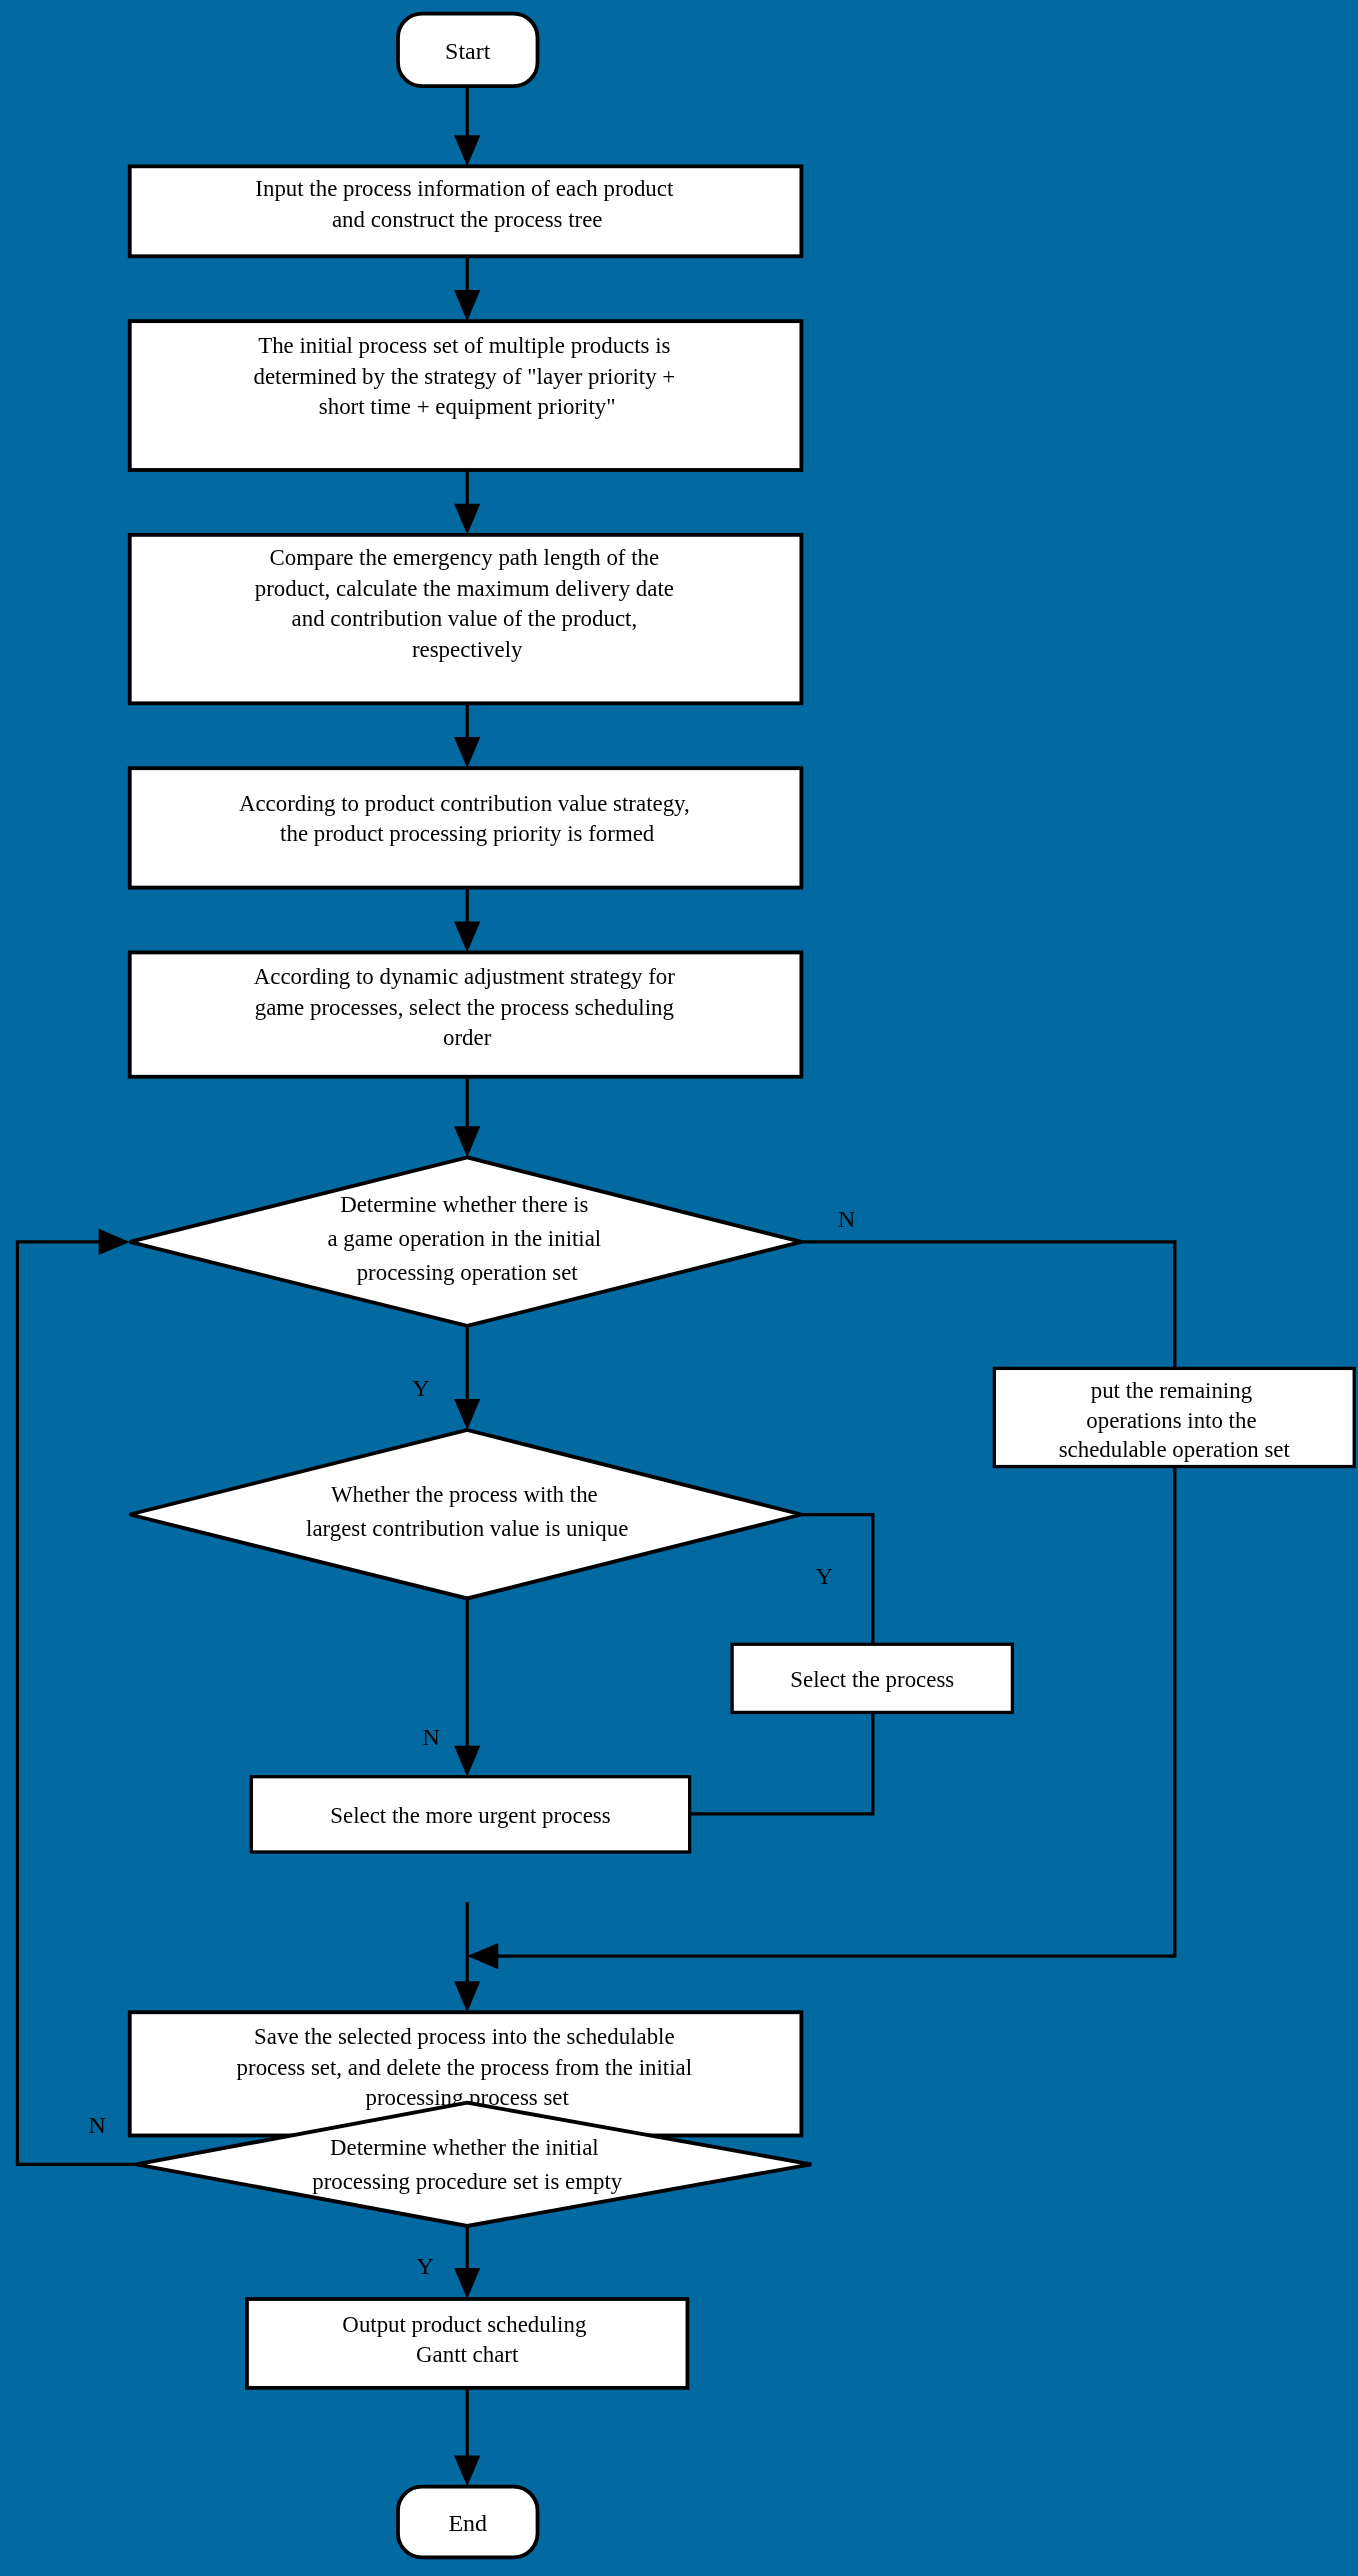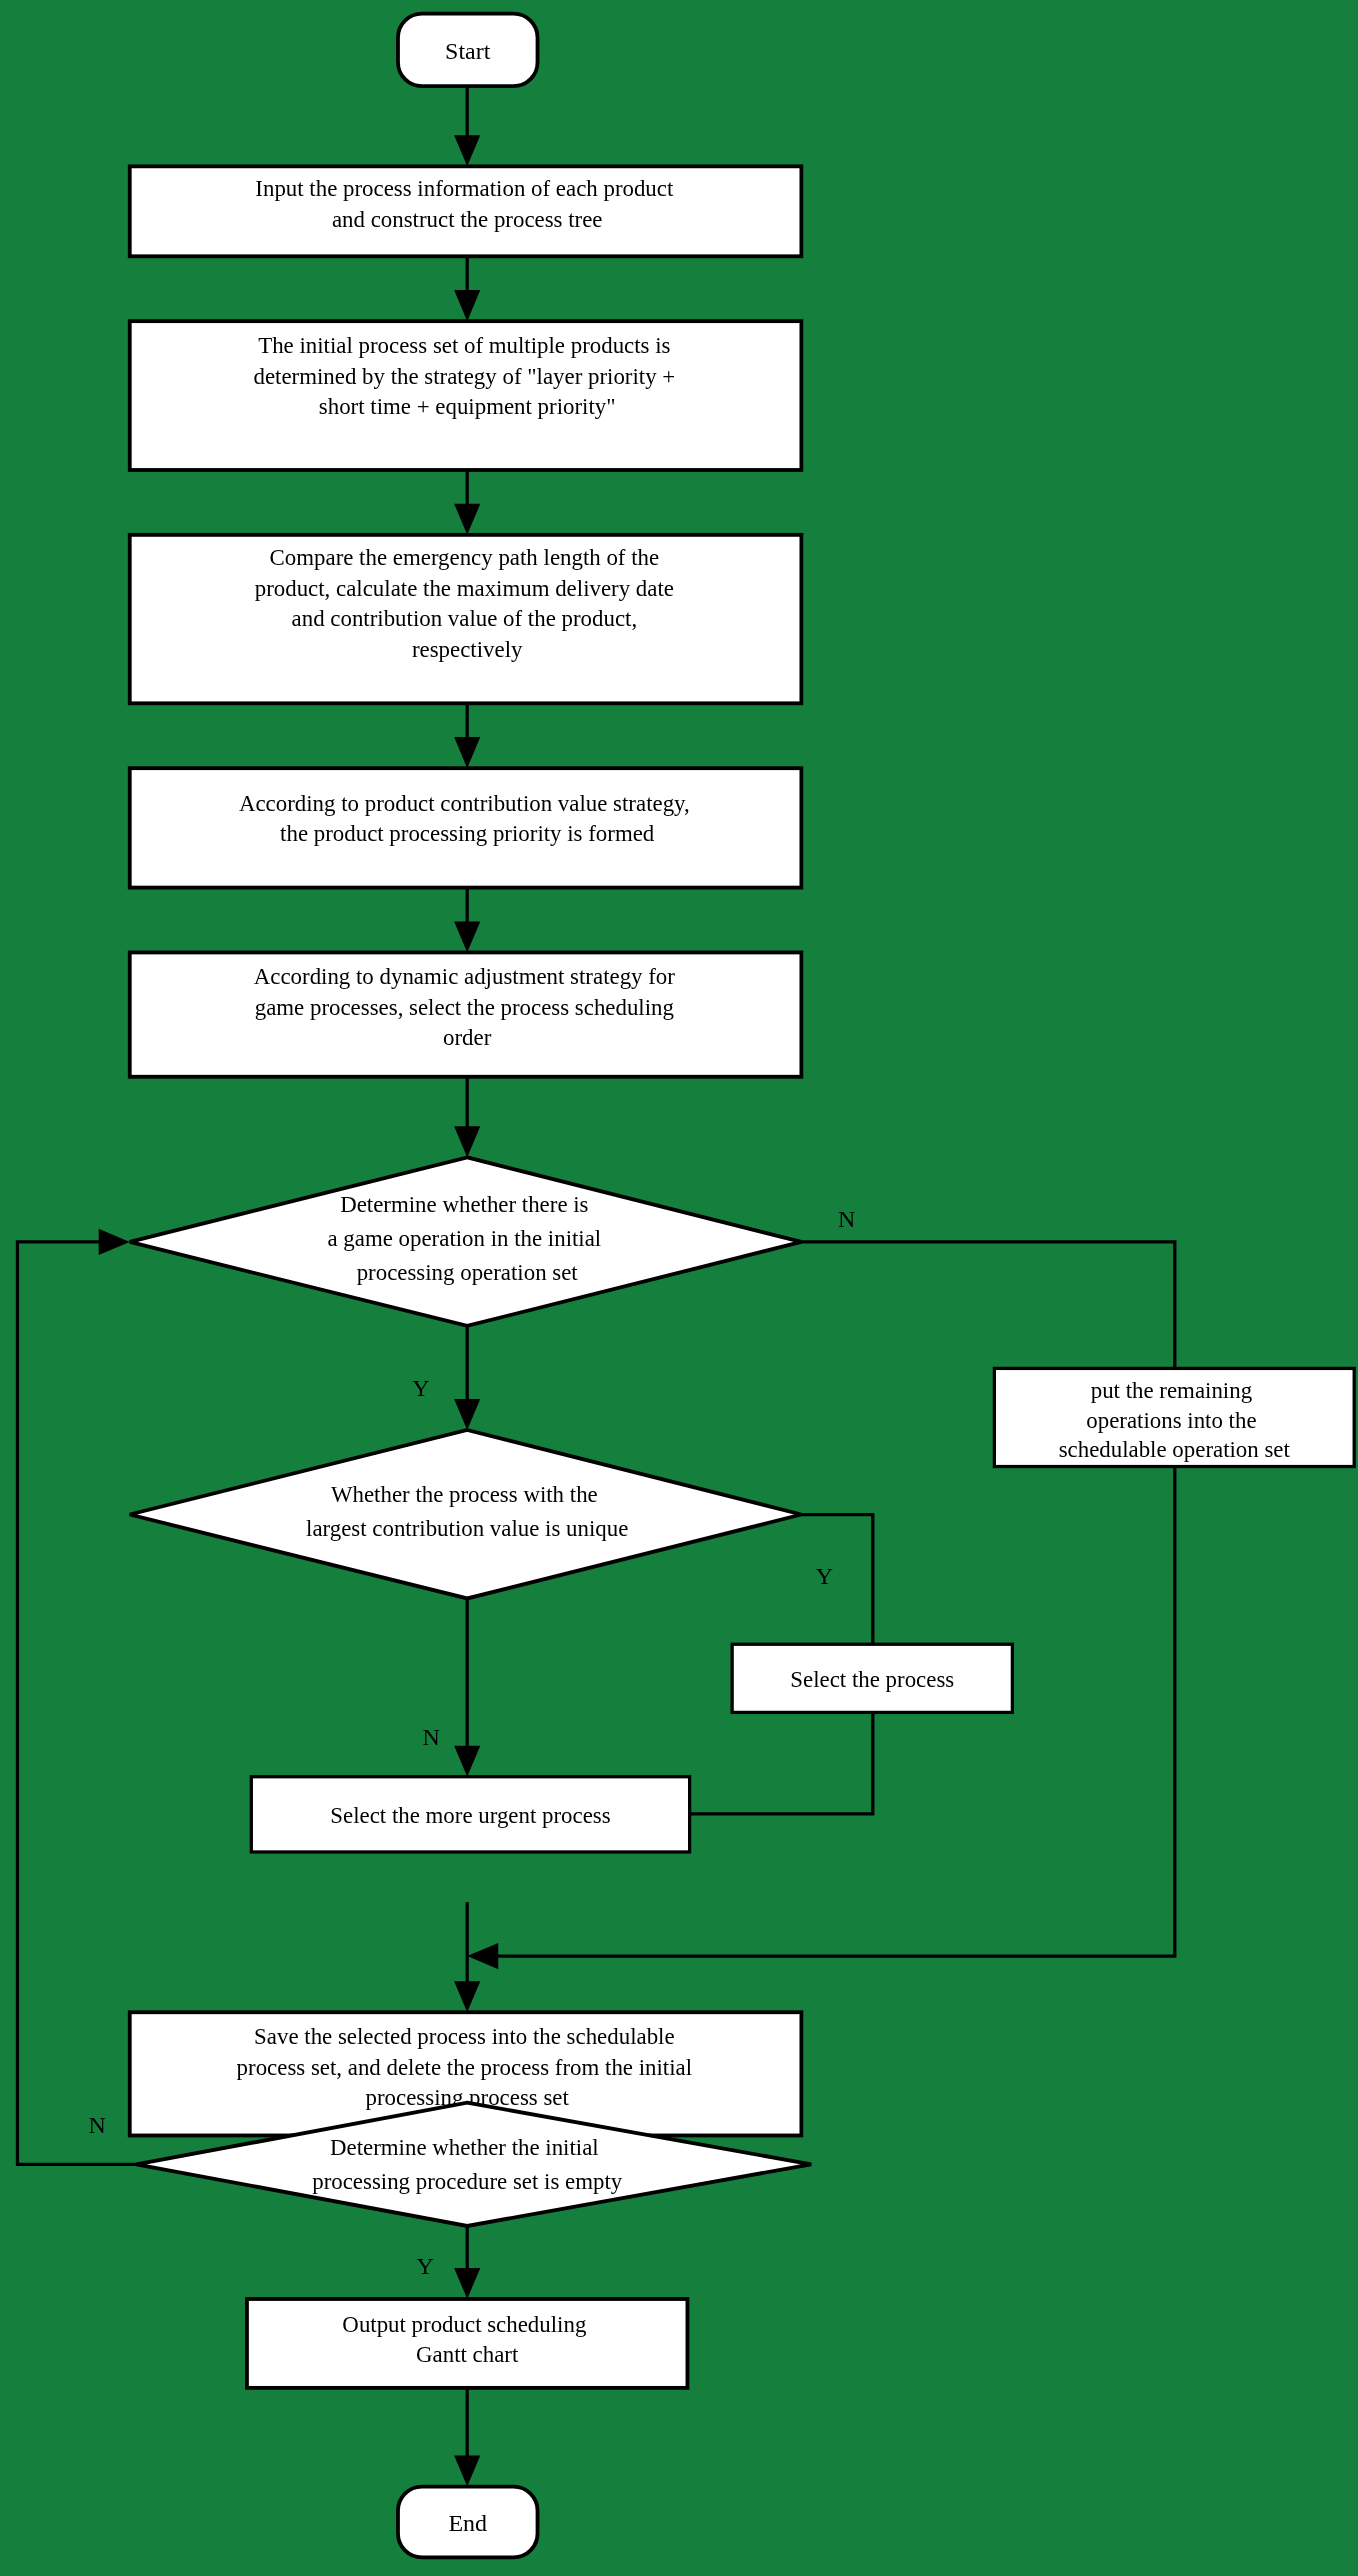--- a/index.html
+++ b/index.html
@@ -11,21 +11,21 @@
   body {
     width: 1358px;
     height: 2576px;
     font-family: "Liberation Serif", "DejaVu Serif", serif;
     overflow: hidden;
   }
   #flow-root {
     position: relative;
     width: 1358px;
     height: 2576px;
-    background: #15803d;
+    background: #0369a1;
   }
   svg#flow-svg {
     position: absolute;
     top: 0;
     left: 0;
     width: 1358px;
     height: 2576px;
     display: block;
   }
   .shape-stroke {

